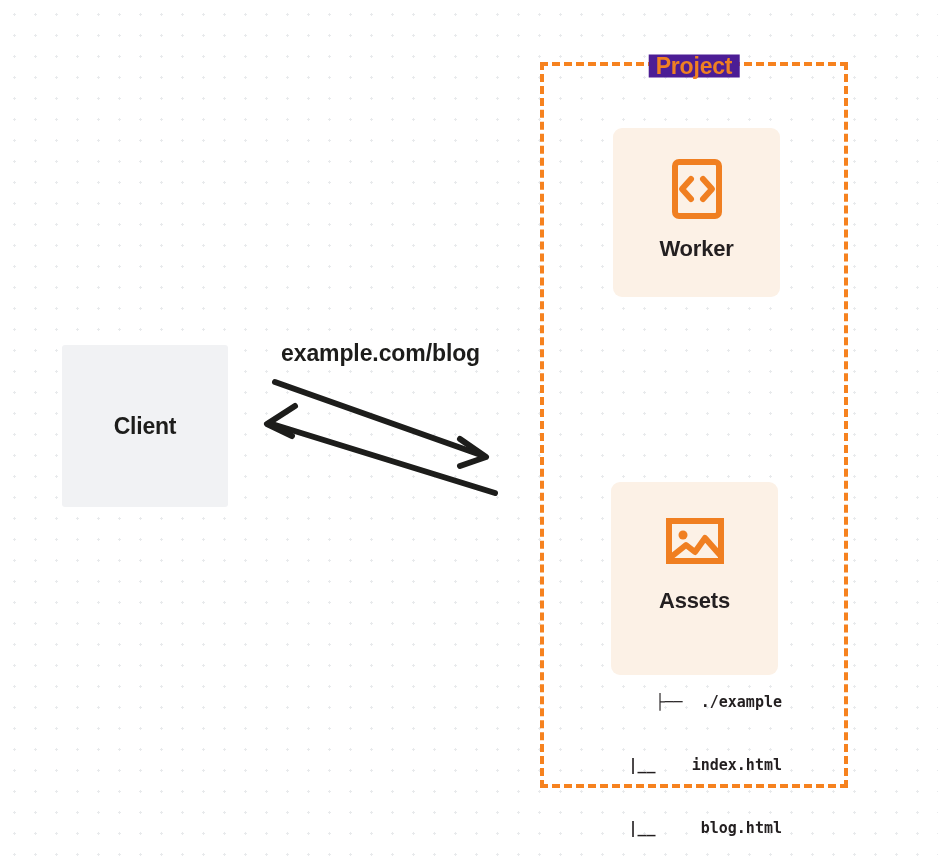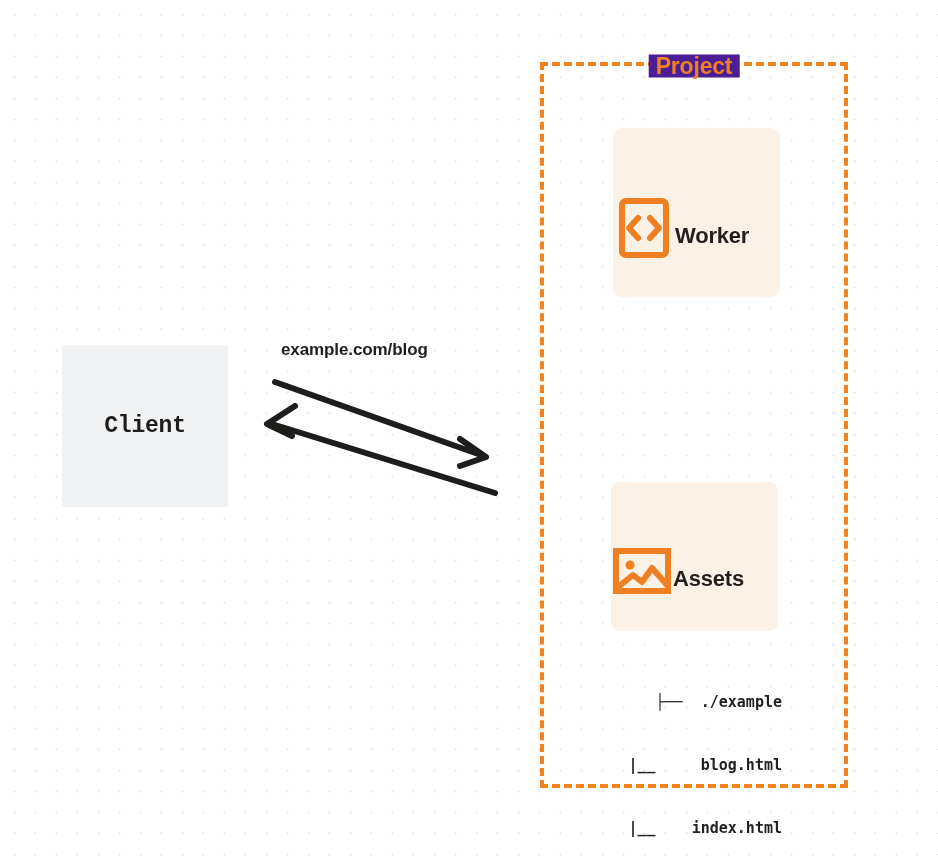--- a/index.html
+++ b/index.html
@@ -35,29 +35,28 @@
     border-radius: 3px;
     display: flex;
     align-items: center;
     justify-content: center;
   }
   .client-label {
     font-size: 23px;
     font-weight: 700;
     color: #1d1d1b;
     letter-spacing: -0.2px;
-    font-family: Liberation Mono, monospace;
   }
 
   
   .request-label {
     position: absolute;
     left: 281px;
     top: 340px;
-    font-size: 17px;
+    font-size: 23px;
     font-weight: 700;
     color: #1d1d1b;
     letter-spacing: -0.1px;
     white-space: nowrap;
   }
 
   
   .arrows-svg {
     position: absolute;
     left: 250px;
@@ -92,34 +91,34 @@
     white-space: nowrap;
   }
 
   
   .card {
     position: absolute;
     width: 167px;
     background: #fcf1e6;
     border-radius: 9px;
     display: flex;
-    flex-direction: row;
+    flex-direction: column;
     align-items: center;
     box-sizing: border-box;
   }
   .card-worker {
     left: 613px;
     top: 128px;
     height: 169px;
     padding-top: 30px;
   }
   .card-assets {
     left: 611px;
     top: 482px;
-    height: 149px;
+    height: 193px;
     padding-top: 28px;
   }
   .card-icon {
     width: 62px;
     height: 62px;
     display: block;
   }
   .card-label {
     margin-top: 16px;
     font-size: 22px;
@@ -187,18 +186,18 @@
     <svg class="card-icon" viewBox="0 0 62 62">
       <rect x="5" y="11" width="52" height="40" fill="none" stroke="#f07f21" stroke-width="6"></rect>
       <circle cx="19" cy="25" r="4.5" fill="#f07f21"></circle>
       <polyline points="7,47 22,35 31,42 41,28 56,45" fill="none" stroke="#f07f21" stroke-width="6" stroke-linecap="round" stroke-linejoin="round"></polyline>
     </svg>
     <span class="card-label">Assets</span>
   </div>
 
   <div class="file-tree">
     <span class="file-tree-row">├──  ./example</span>
+    <span class="file-tree-row">|__    index.html</span>
     <span class="file-tree-row">|__     blog.html</span>
-    <span class="file-tree-row">|__    index.html</span>
     
   </div>
 
 </div>
 
 </body></html>

